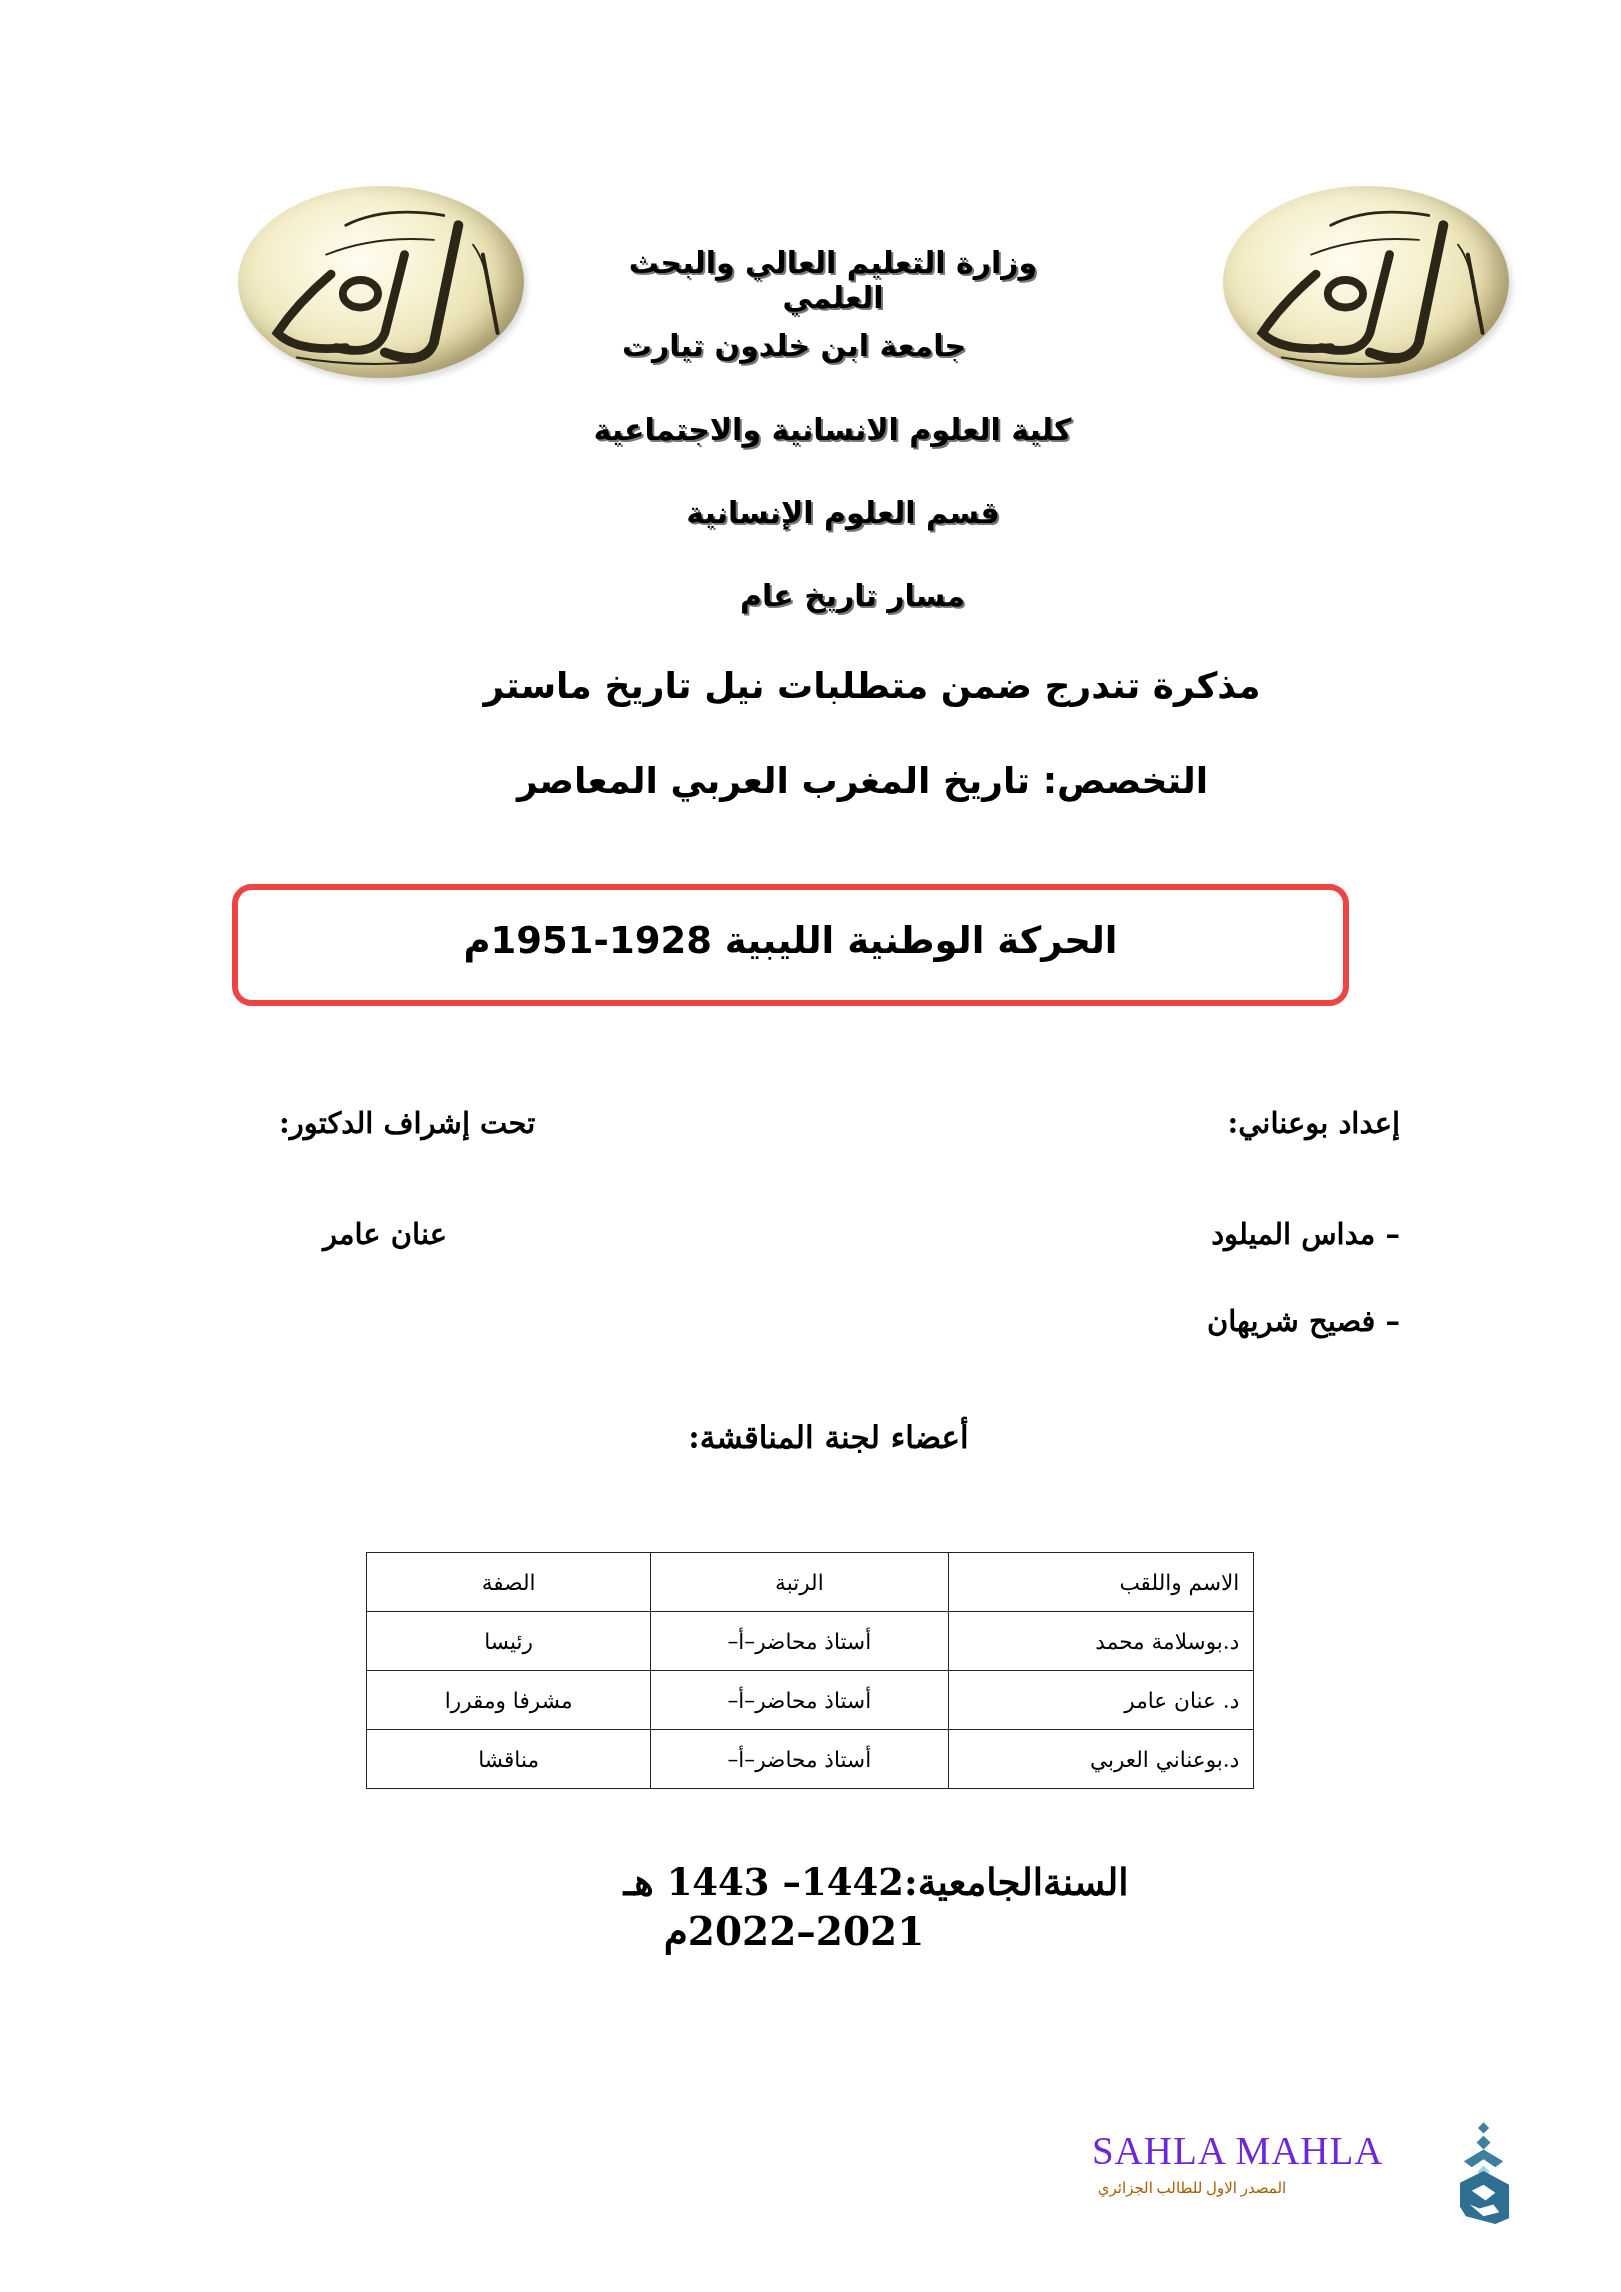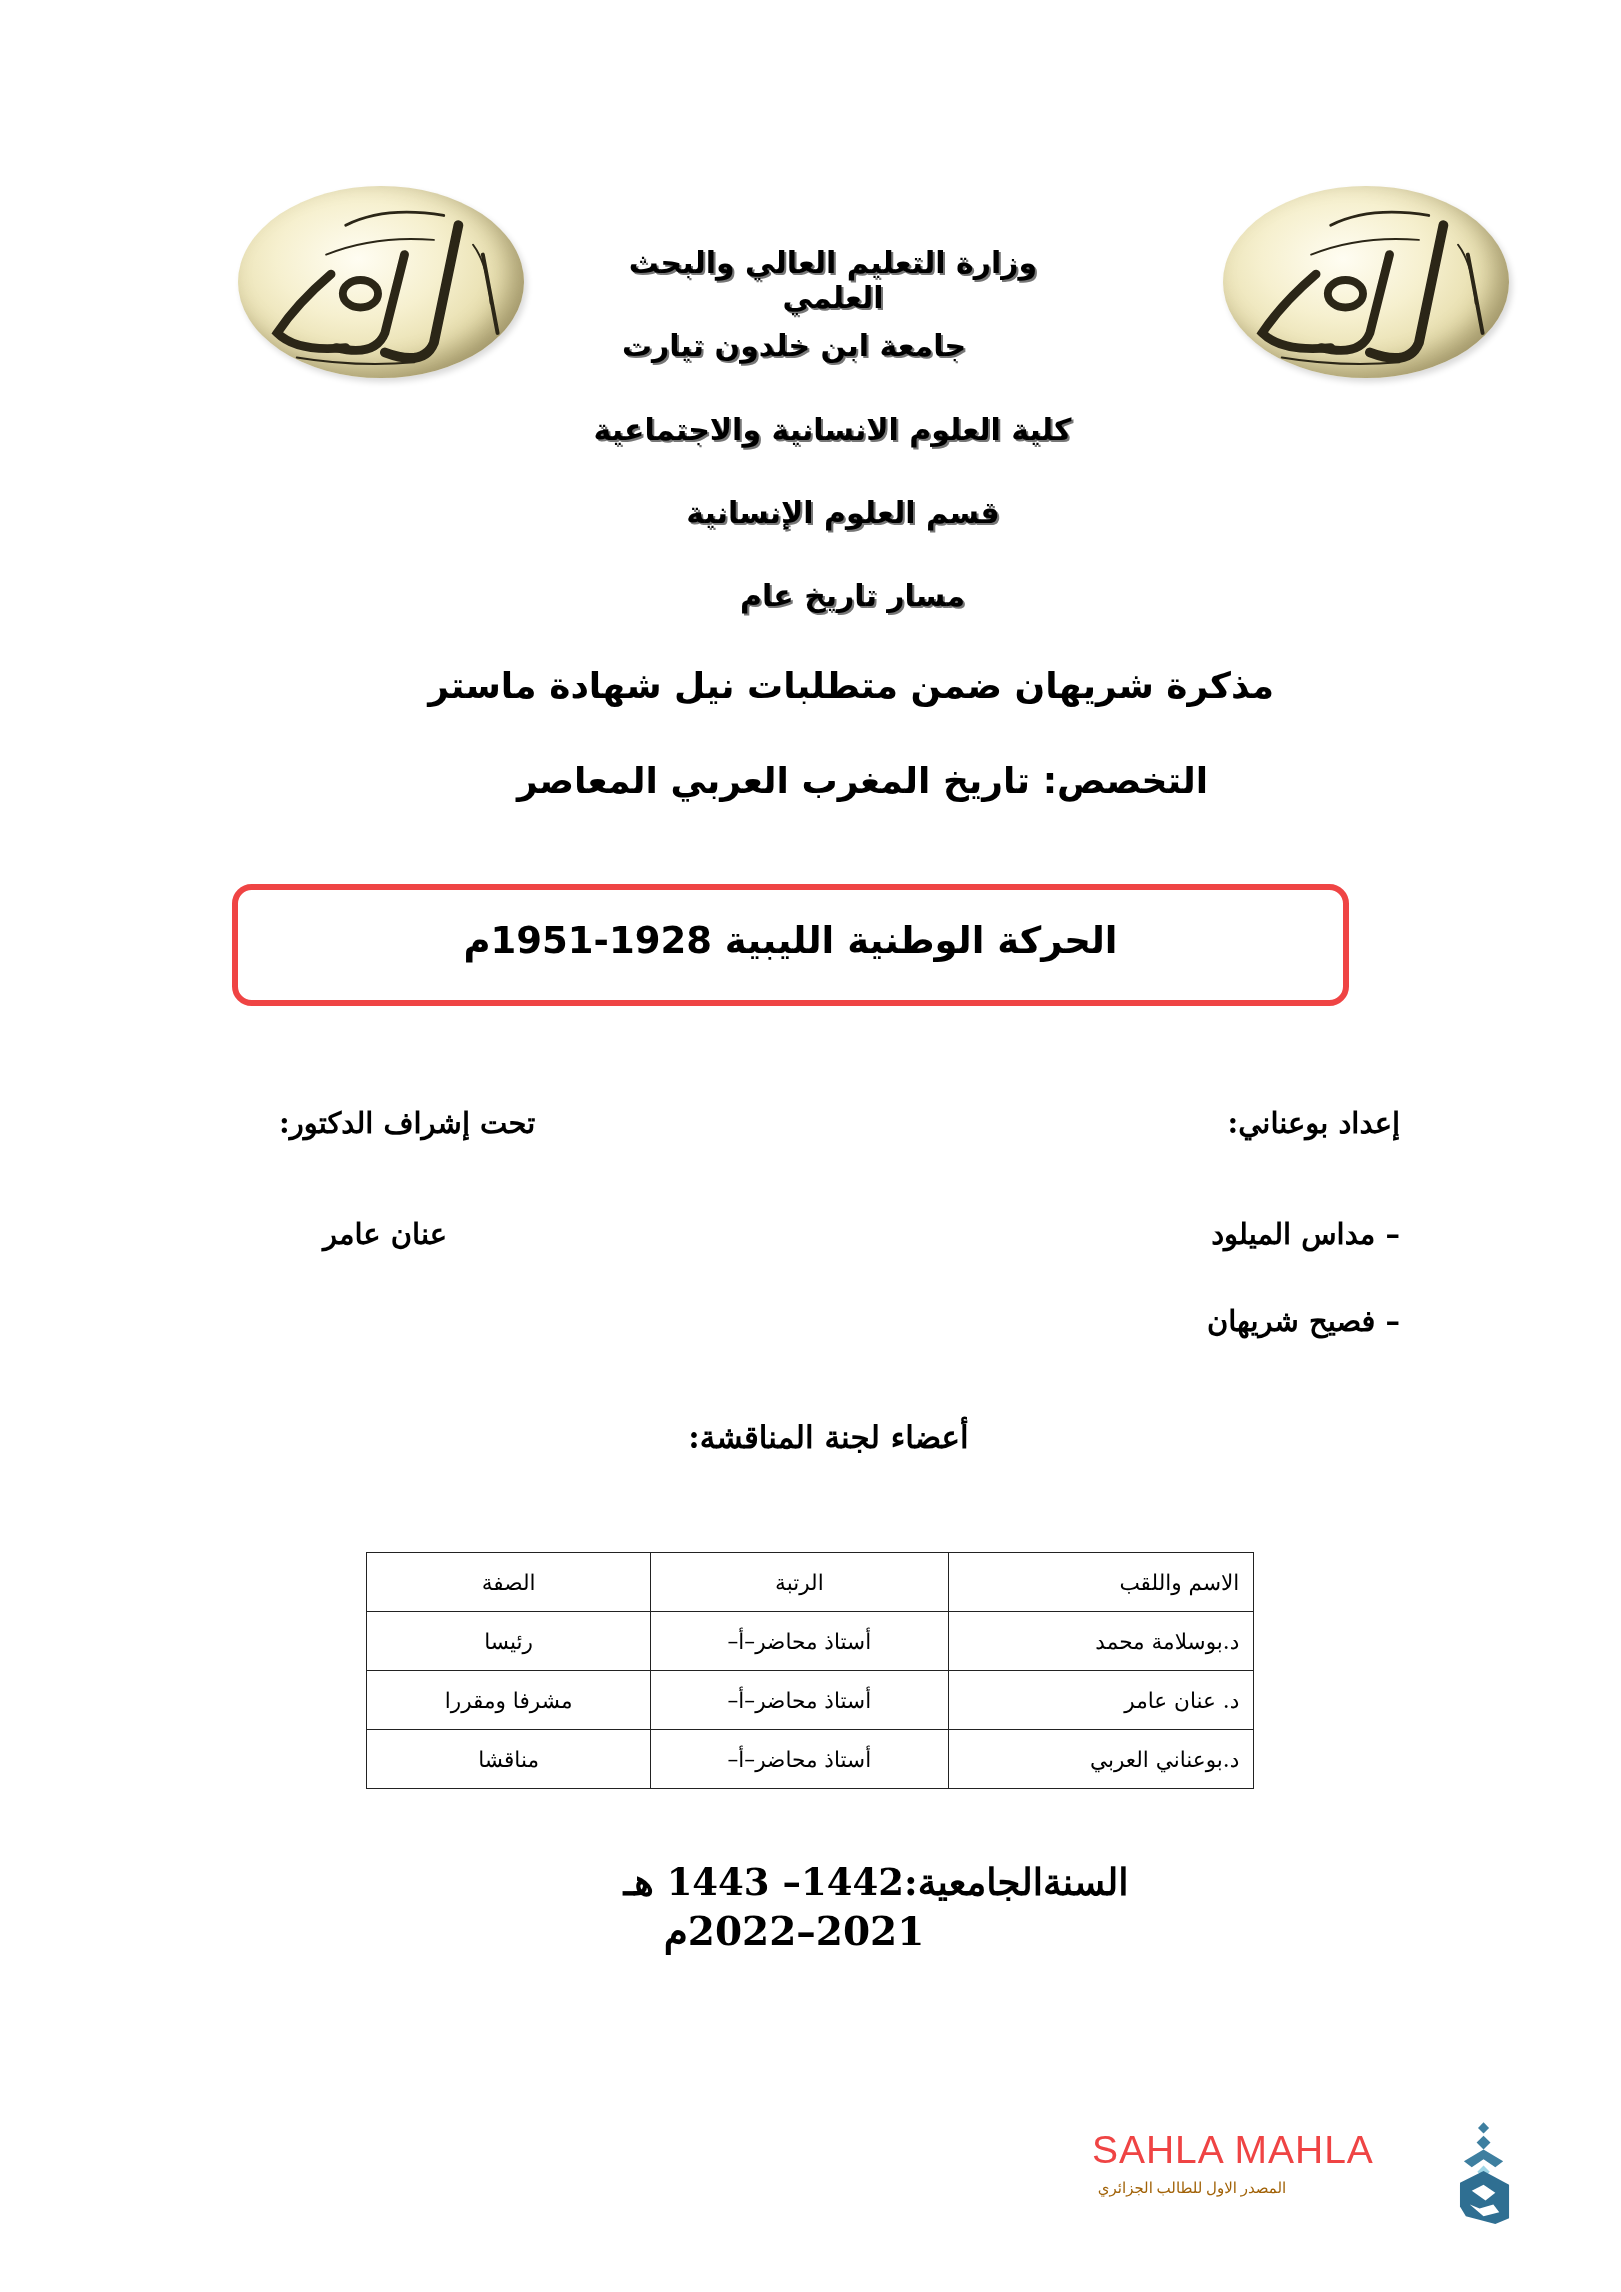--- a/index.html
+++ b/index.html
@@ -92,23 +92,23 @@
       padding: 0 13.7px;
       font-weight: normal;
       white-space: nowrap;
     }
     table.committee .c-name { width: 272px; text-align: right; padding-left: 27px; }
     table.committee .c-rank { width: 278px; text-align: center; }
     table.committee .c-role { width: 265px; text-align: center; }
 
     
     .wm-title {
-      font-family: Liberation Sans, sans-serif;
+      font-family: Liberation Serif, serif;
       font-size: 39px;
-      color: #ef4444;
+      color: #6d28d9;
       letter-spacing: 1px;
       white-space: nowrap;
       direction: ltr;
     }
     .wm-sub {
       font-family: Liberation Serif, serif;
       font-size: 15px;
       color: #a16207;
       white-space: nowrap;
     }
@@ -146,21 +146,21 @@
     </g>
   </svg>
 </div>
 
 <div class="abs hdr" style="left:578px; top:245px; width:510px; text-align:center;">وزارة التعليم العالي والبحث العلمي</div>
 <div class="abs hdr" style="left:588px; top:328px; width:412px; text-align:center;">جامعة ابن خلدون تيارت</div>
 <div class="abs hdr" style="left:568px; top:412px; width:529px; text-align:center;">كلية العلوم الانسانية والاجتماعية</div>
 <div class="abs hdr" style="left:647px; top:495px; width:392px; text-align:center;">قسم العلوم الإنسانية</div>
 <div class="abs hdr" style="left:686px; top:578px; width:333px; text-align:center;">مسار تاريخ عام</div>
 
-<div class="abs big" style="left:470px; top:665px; width:804px; text-align:center; white-space:nowrap;">مذكرة شريهان ضمن متطلبات نيل شهادة ماستر</div>
+<div class="abs big" style="left:470px; top:665px; width:804px; text-align:center; white-space:nowrap;">مذكرة تندرج ضمن متطلبات نيل تاريخ ماستر</div>
 <div class="abs big" style="left:490px; top:760px; width:745px; text-align:center; white-space:nowrap;">التخصص: تاريخ المغرب العربي المعاصر</div>
 
 <div class="title-box">
   <div class="title-text">الحركة الوطنية الليبية 1928-1951م</div>
 </div>
 
 <div class="abs label-txt" style="right:221px; top:1106px;">إعداد بوعناني:</div>
 <div class="abs label-txt" style="left:279px; top:1106px;">تحت إشراف الدكتور:</div>
 
 <div class="abs label-txt" style="right:221px; top:1217px;">– مداس الميلود</div>

